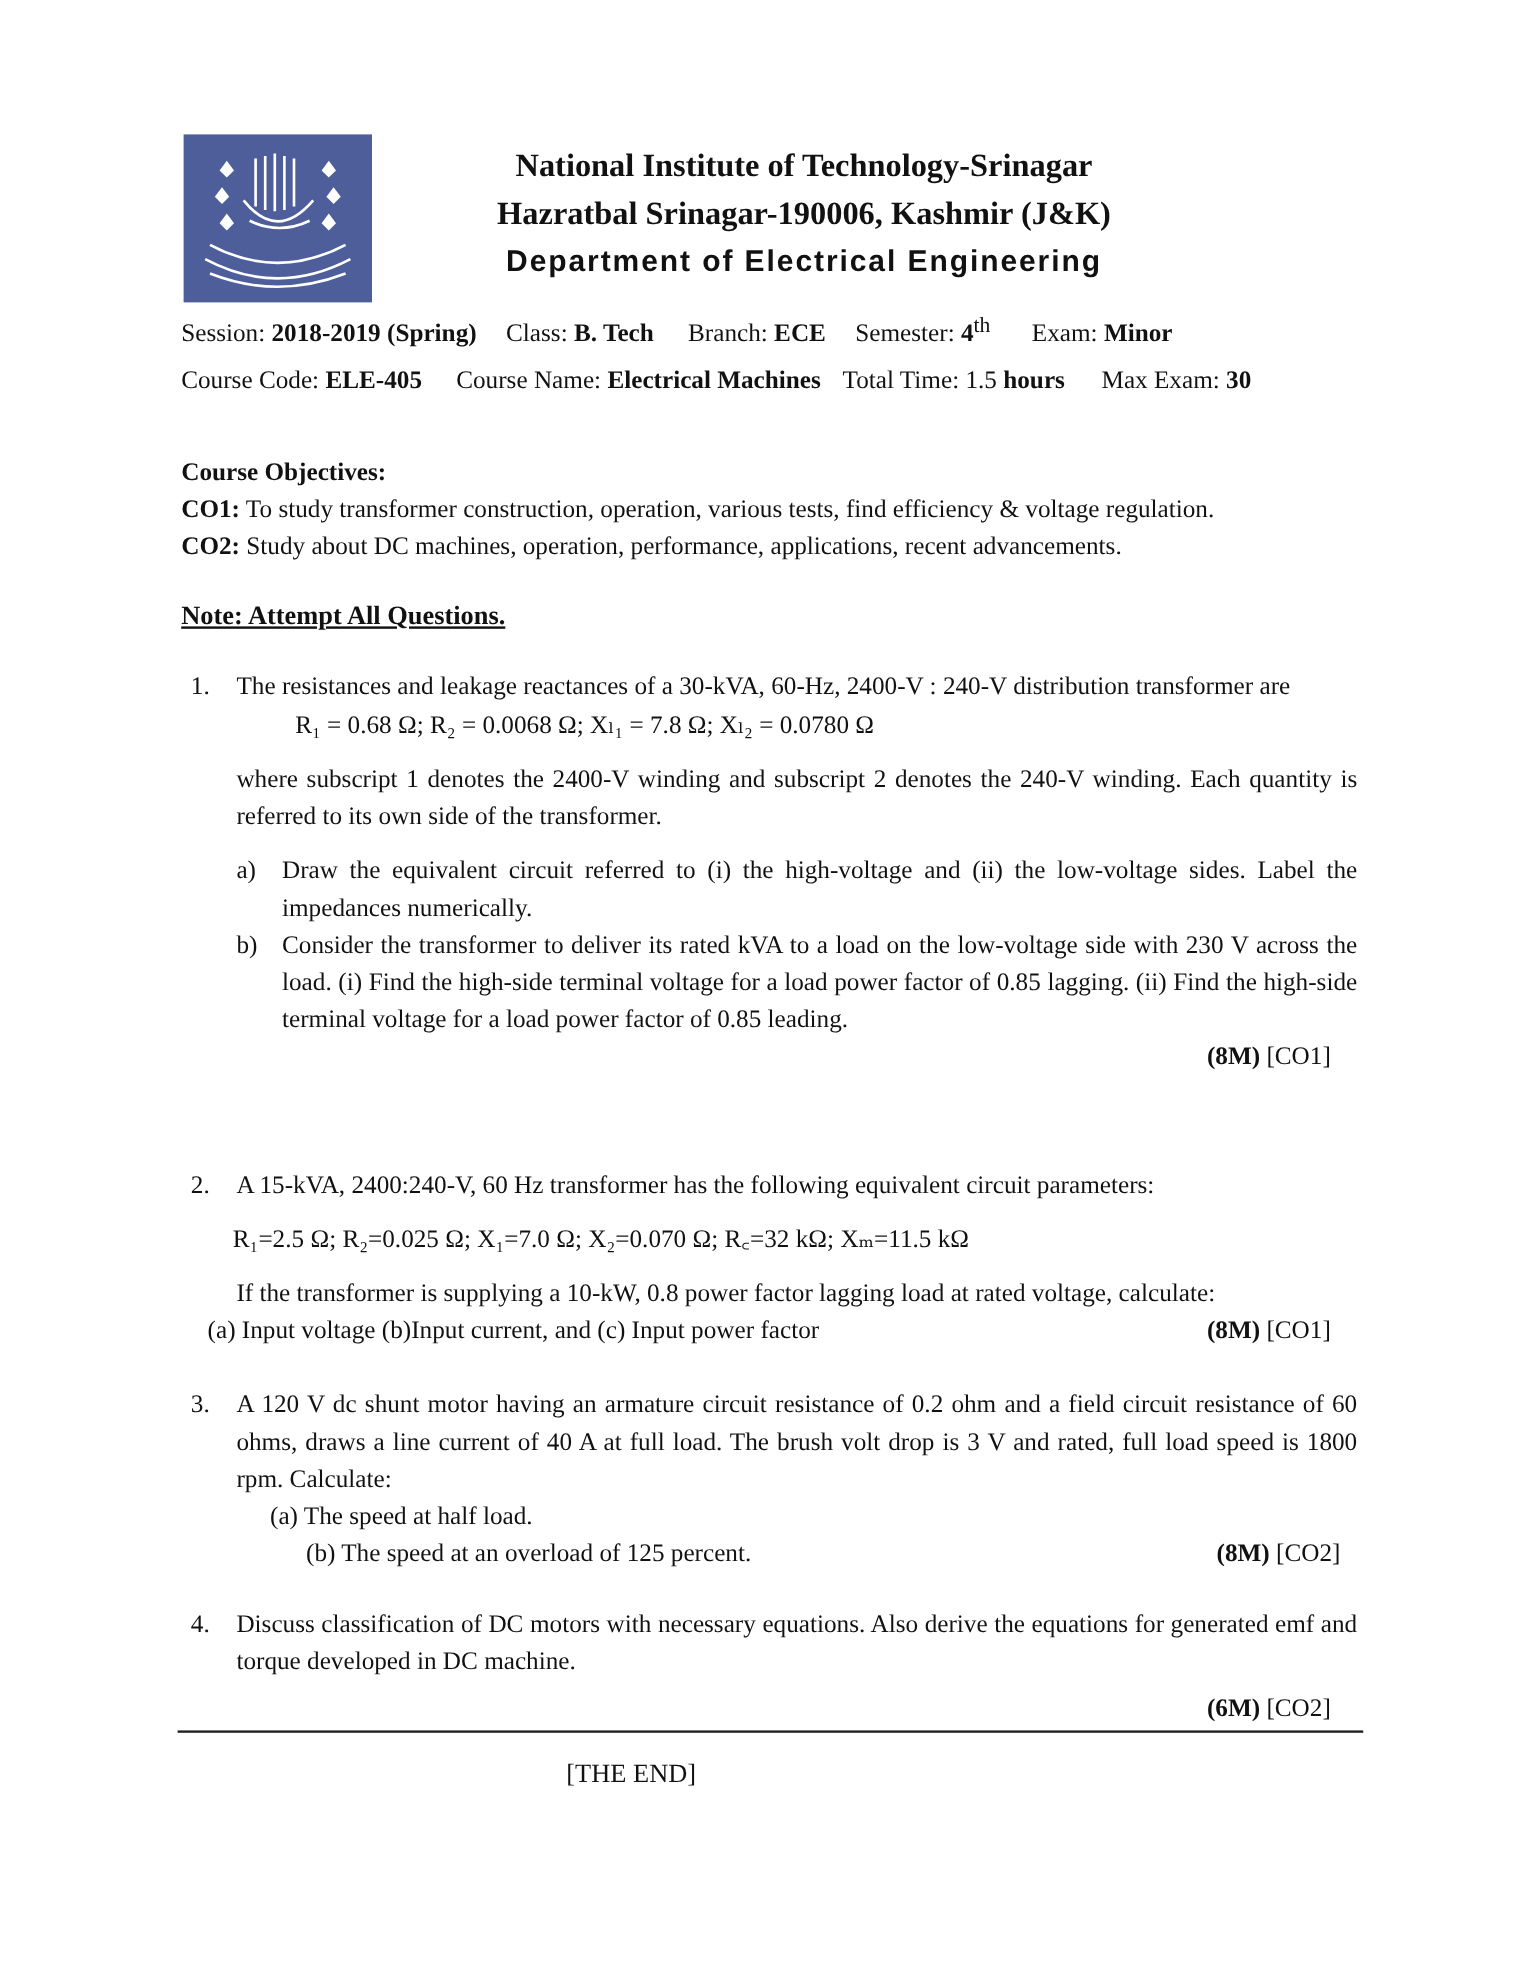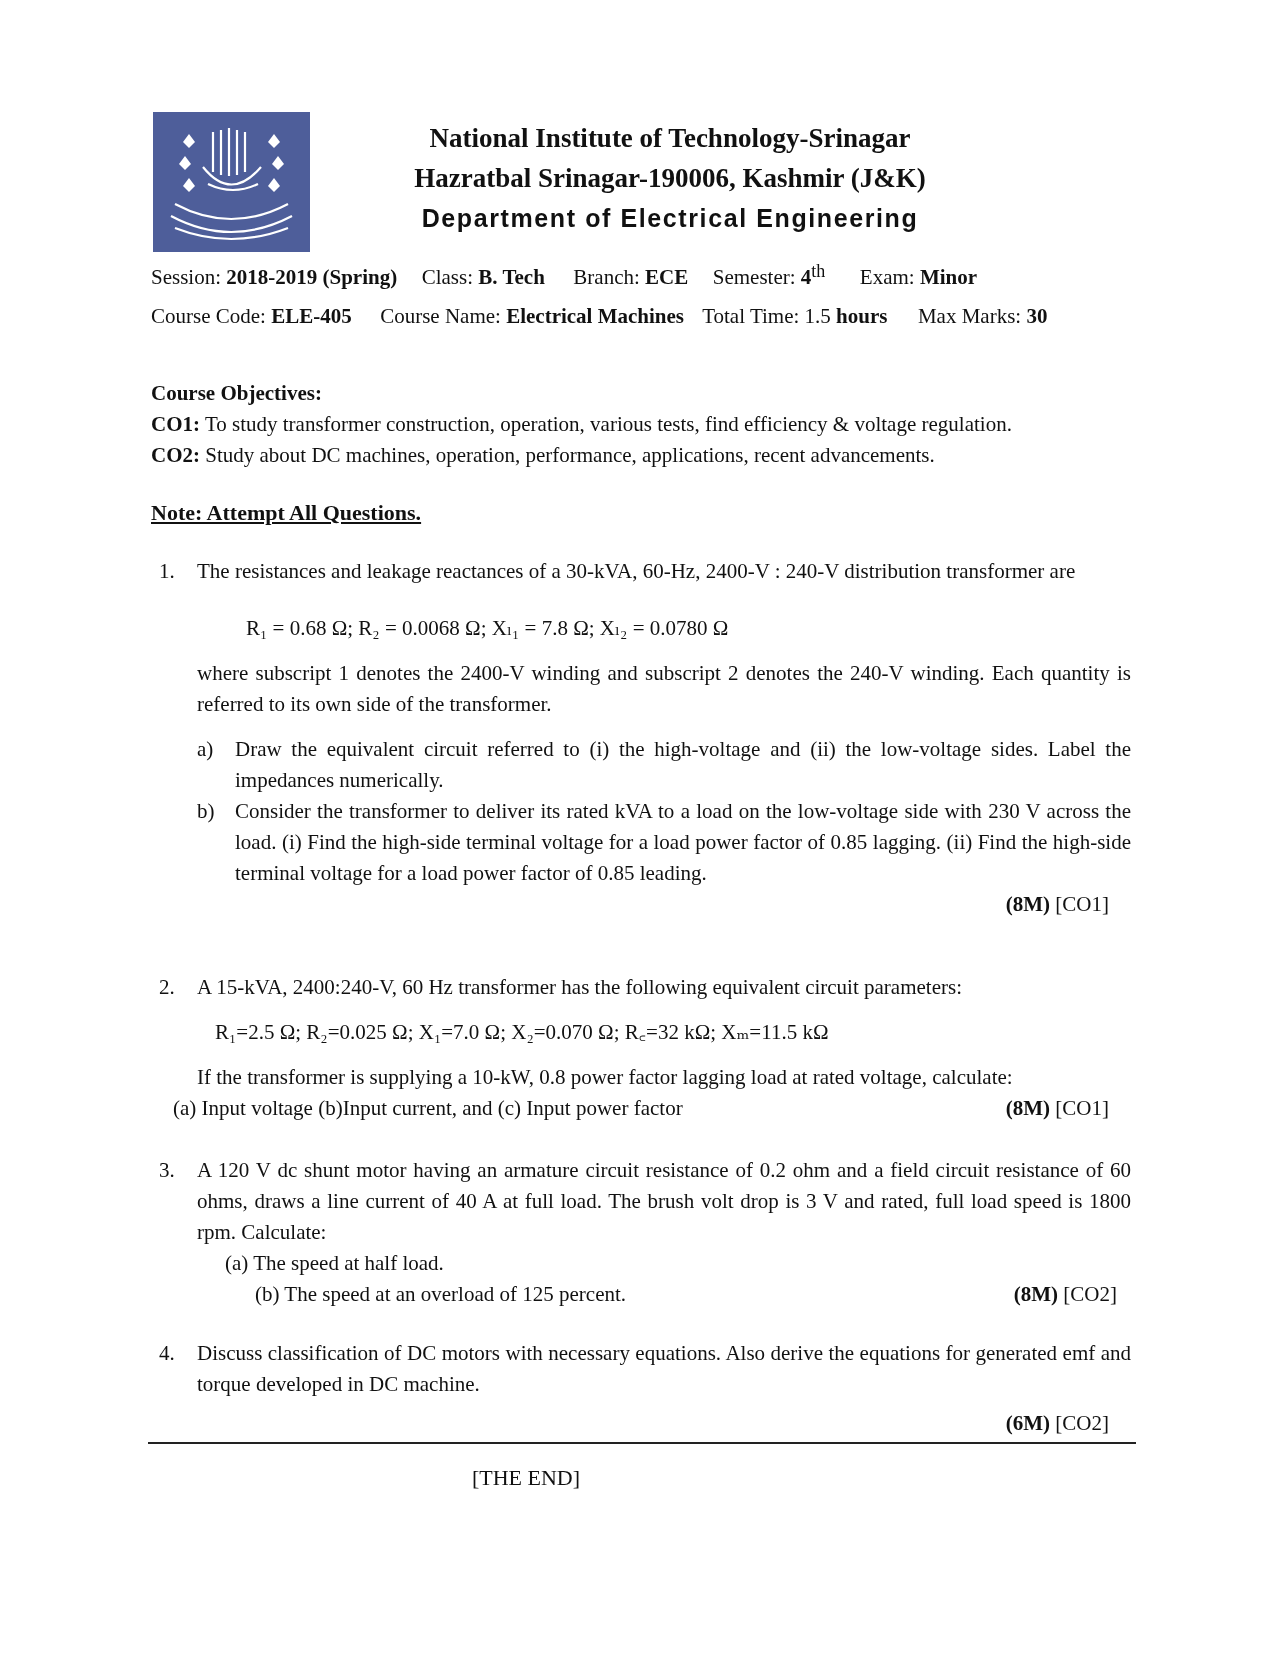--- a/index.html
+++ b/index.html
@@ -13,22 +13,22 @@
   .head .l3 { font-family: "Liberation Sans", "DejaVu Sans", sans-serif; font-weight: bold; font-size: 25px; letter-spacing: 1.6px; line-height: 40px; }
   .meta { position: absolute; left: 151px; font-size: 21px; white-space: nowrap; }
   .meta span.gap { display: inline-block; }
   b { font-weight: bold; }
   sup { font-size: 18px; vertical-align: top; position: relative; top: -4px; }
   .block { position: absolute; left: 151px; width: 980px; font-size: 21px; line-height: 31px; }
   .note { position: absolute; left: 151px; font-size: 22px; font-weight: bold; text-decoration: underline; text-align: right; }
   .q { position: absolute; left: 151px; width: 980px; font-size: 21px; line-height: 31px; }
   .qnum { position: absolute; left: 8px; top: 0; }
   .qtext { margin-left: 46px; text-align: justify; text-align-last: left; }
-  .formula { margin-left: 95px; margin-top: 26px; }
-  .formula2 { margin-left: 64px; margin-top: 14px; }
+  .formula { margin-left: 95px; margin-top: 2px; }
+  .formula2 { margin-left: 43px; margin-top: 14px; }
   .para { margin-left: 46px; margin-top: 14px; text-align: justify; }
   .subs { margin-left: 46px; margin-top: 14px; }
   .sub { position: relative; padding-left: 38px; text-align: justify; }
   .sub .lbl { position: absolute; left: 0; top: 0; }
   .marks { text-align: right; padding-right: 22px; }
   .rowmarks { display: flex; justify-content: space-between; margin-left: 22px; padding-right: 22px; }
   .indent { margin-left: 74px; }
   .rule { position: absolute; left: 148px; top: 1442px; width: 988px; height: 0; border-top: 2px solid #222; }
   .end { position: absolute; left: 0; width: 1052px; top: 1465px; text-align: center; font-size: 22px; }
 </style>
@@ -85,21 +85,21 @@
     <span>Course Code:</span>
     <b>ELE-405</b>
     <span class="gap" style="width:18px"></span>
     <span>Course Name:</span>
     <b>Electrical Machines</b>
     <span class="gap" style="width:8px"></span>
     <span>Total Time:</span>
     <span>1.5</span>
     <b>hours</b>
     <span class="gap" style="width:20px"></span>
-    <span>Max Marks:</span>
+    <span>Max Exam:</span>
     <b>30</b>
   </div>
 
   <div class="block" style="top:378px;">
     <div><b>Course Objectives:</b></div>
     <div><b>CO1:</b> <span>To study transformer construction, operation, various tests, find efficiency &amp; voltage regulation.</span></div>
     <div><b>CO2:</b> <span>Study about DC machines, operation, performance, applications, recent advancements.</span></div>
   </div>
 
   <div class="note" style="top:500px;">Note: Attempt All Questions.</div>

